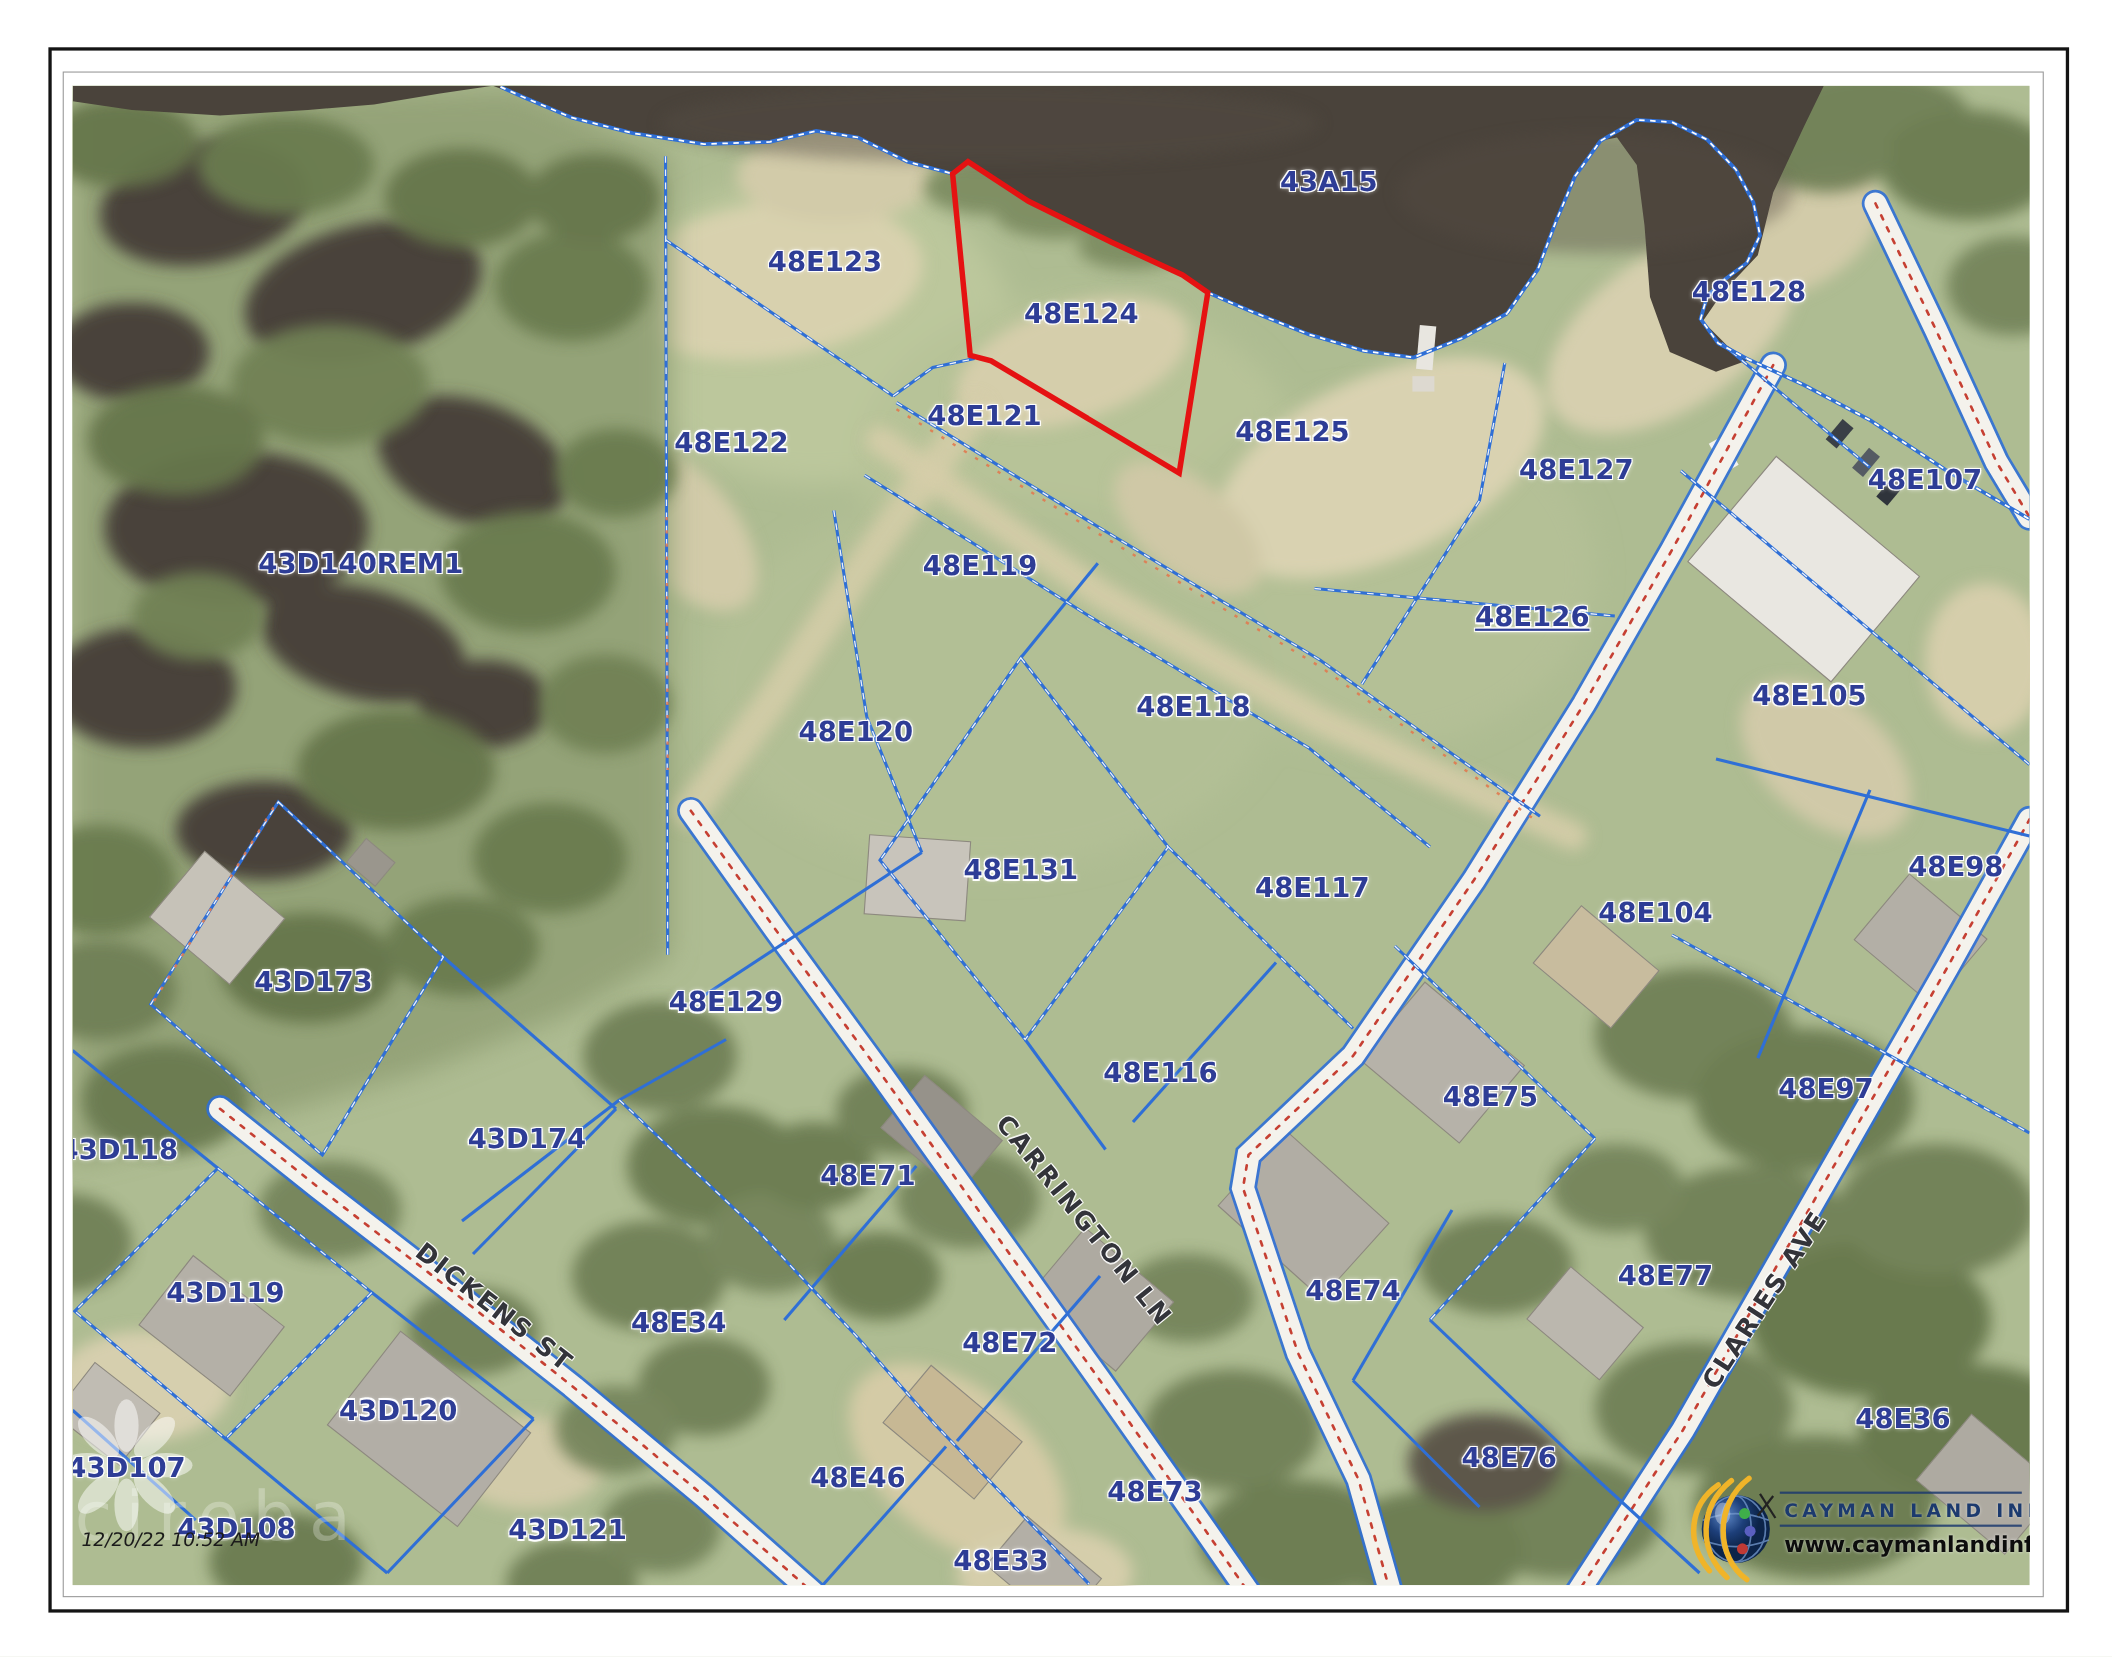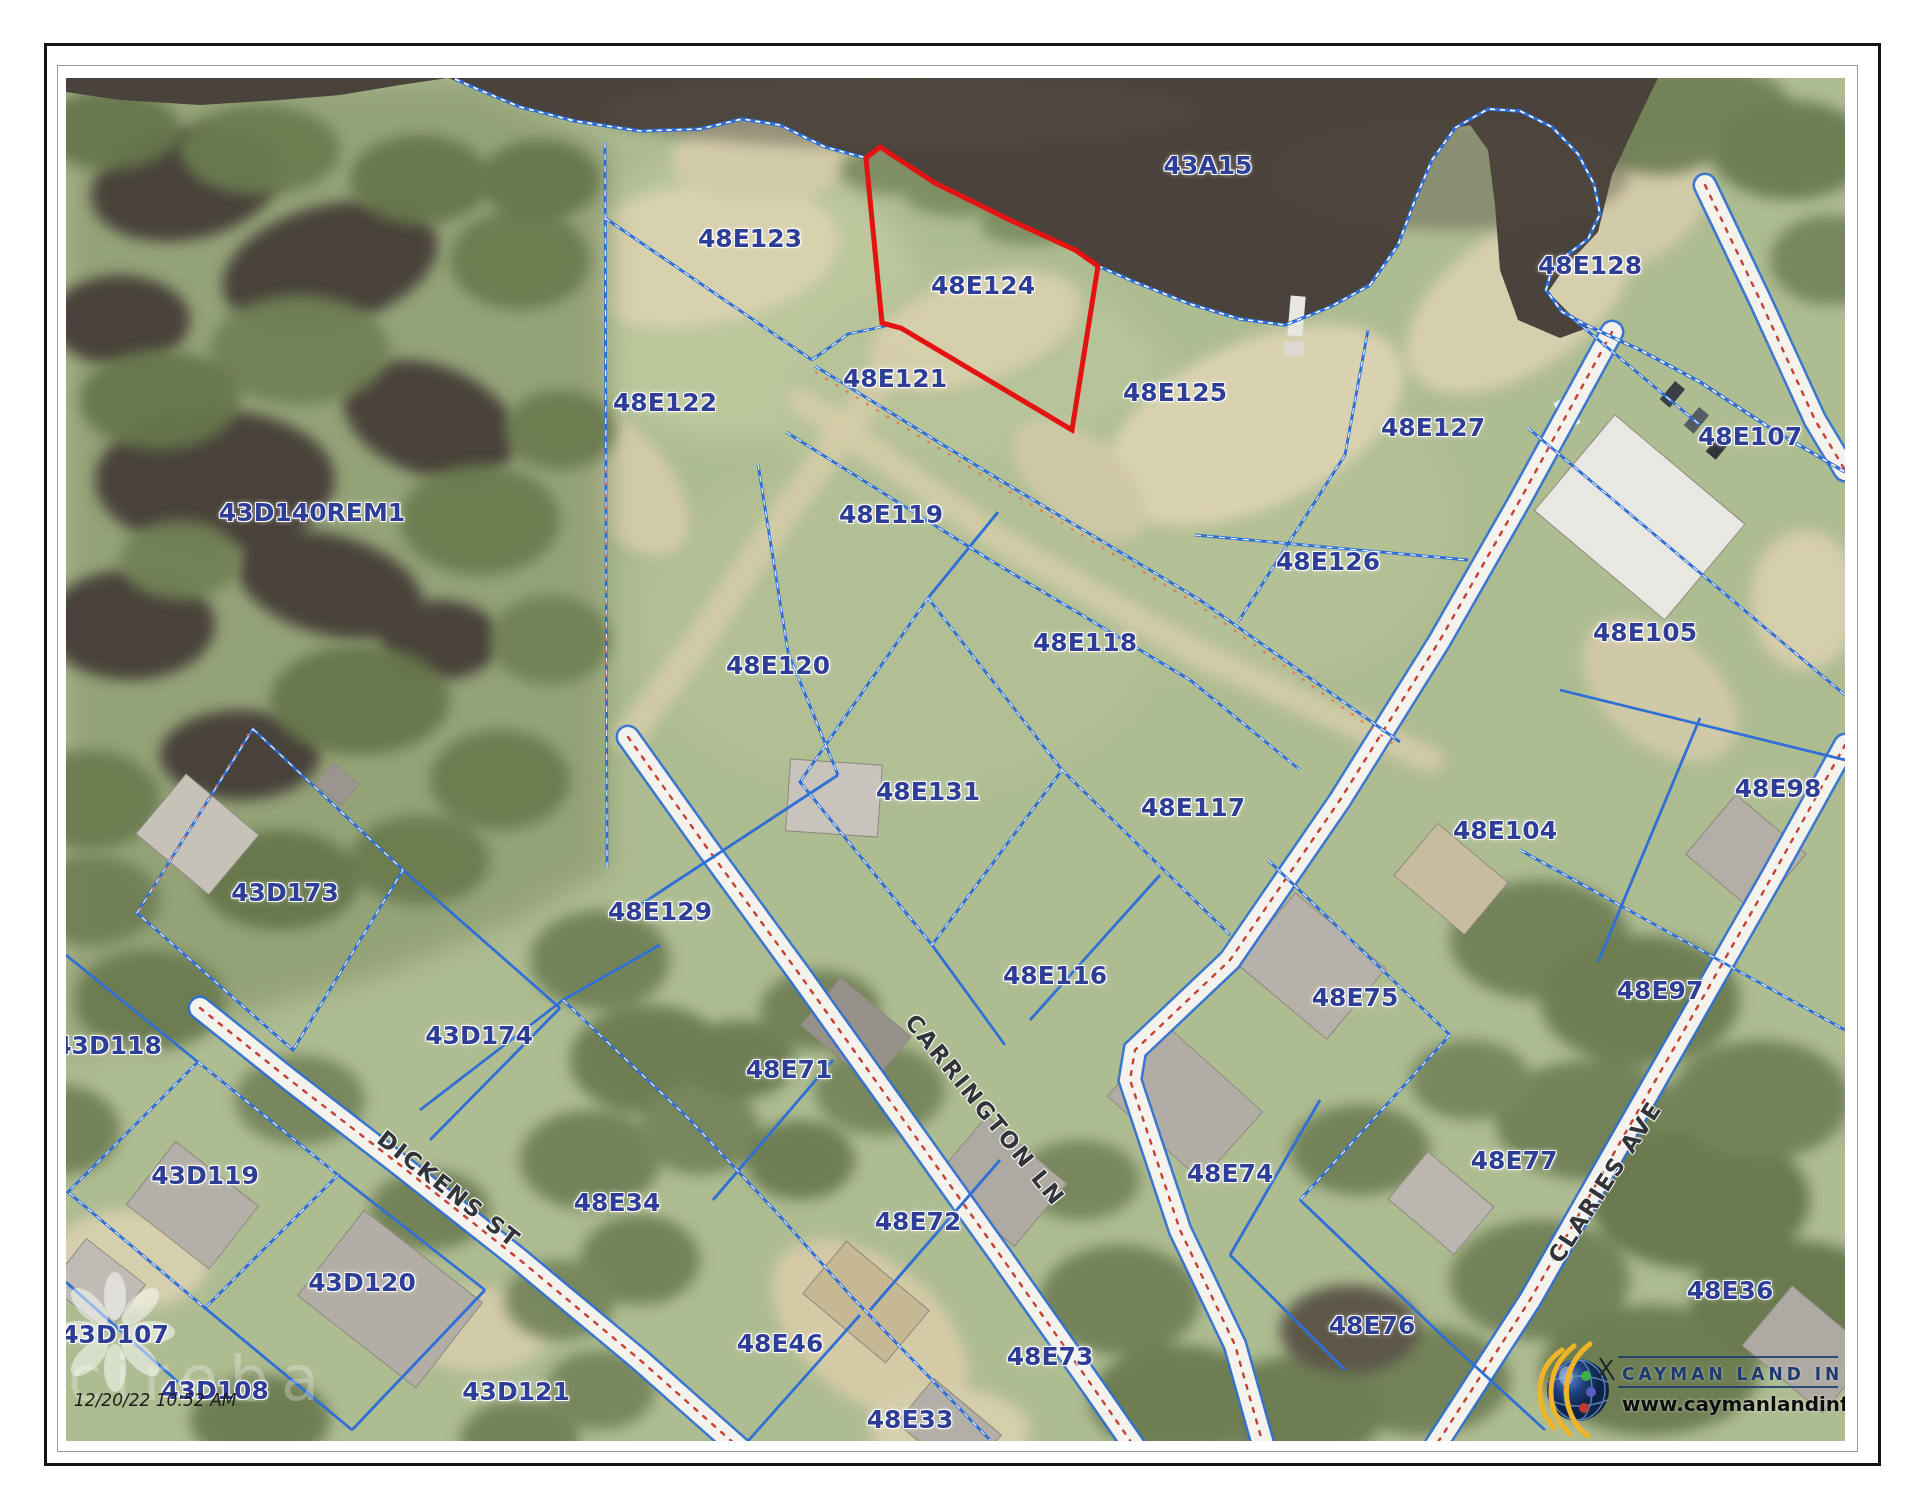--- a/index.html
+++ b/index.html
@@ -337,23 +337,23 @@
     <div id="labels">
         <div class="parcel-label" style="left: 1142px; top: 87px;">43A15</div>
         <div class="parcel-label" style="left: 684px; top: 160px;">48E123</div>
         <div class="parcel-label" style="left: 917px; top: 207px;">48E124</div>
         <div class="parcel-label" style="left: 1524px; top: 187px;">48E128</div>
         <div class="parcel-label" style="left: 599px; top: 324px;">48E122</div>
         <div class="parcel-label" style="left: 829px; top: 300px;">48E121</div>
         <div class="parcel-label" style="left: 1109px; top: 314px;">48E125</div>
         <div class="parcel-label" style="left: 1367px; top: 349px;">48E127</div>
         <div class="parcel-label" style="left: 1684px; top: 358px;">48E107</div>
-        <div class="parcel-label" style="left: 246px; top: 434px;">43D140REM1</div>
+        <div class="parcel-label" style="left: 262px; top: 434px;">43D140REM1</div>
         <div class="parcel-label" style="left: 825px; top: 436px;">48E119</div>
-        <div class="parcel-label" style="left: 1262px; top: 483px;">48E126</div>
+        <div class="parcel-label" style="left: 1327px; top: 483px; text-decoration: underline;">48E126</div>
         <div class="parcel-label" style="left: 1579px; top: 554px;">48E105</div>
         <div class="parcel-label" style="left: 712px; top: 587px;">48E120</div>
         <div class="parcel-label" style="left: 1019px; top: 564px;">48E118</div>
         <div class="parcel-label" style="left: 1712px; top: 710px;">48E98</div>
         <div class="parcel-label" style="left: 862px; top: 713px;">48E131</div>
         <div class="parcel-label" style="left: 1127px; top: 729px;">48E117</div>
         <div class="parcel-label" style="left: 1439px; top: 752px;">48E104</div>
         <div class="parcel-label" style="left: 219px; top: 814px;">43D173</div>
         <div class="parcel-label" style="left: 594px; top: 833px;">48E129</div>
         <div class="parcel-label" style="left: 989px; top: 897px;">48E116</div>

